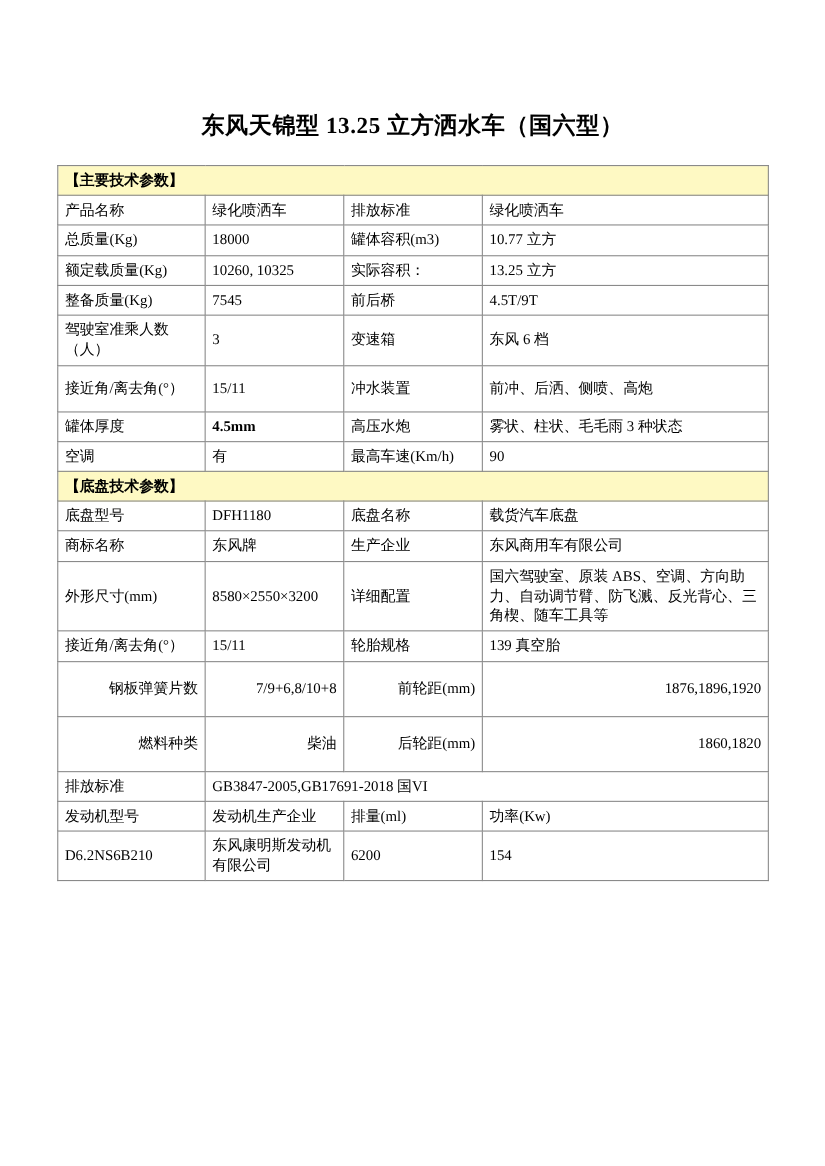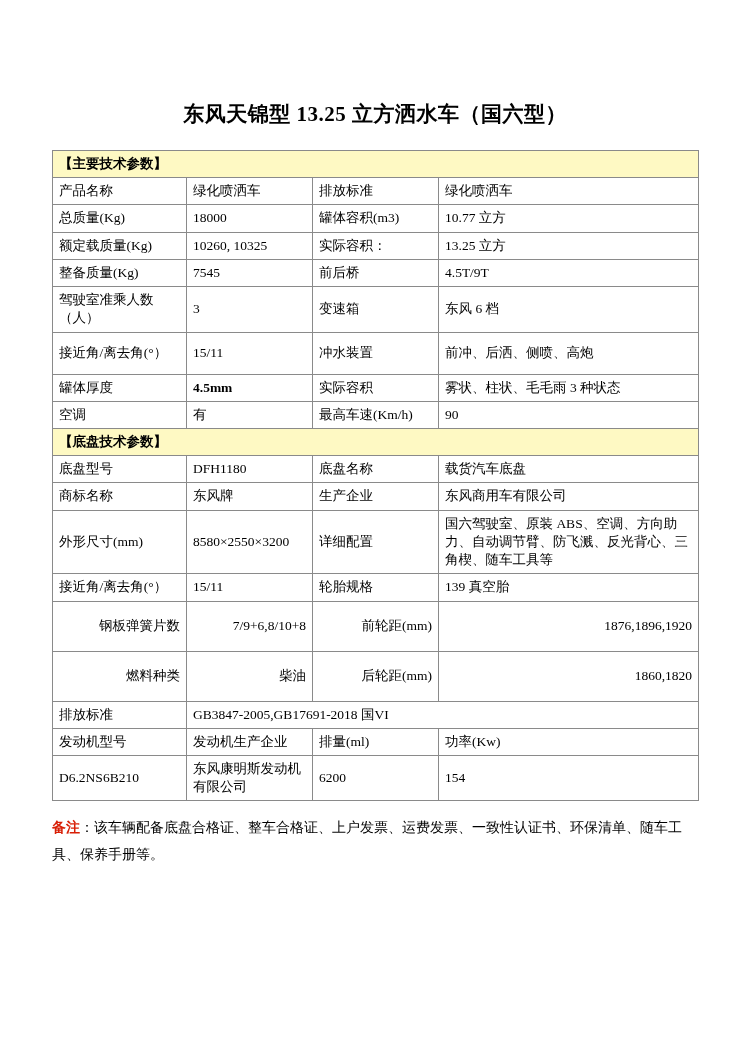--- a/index.html
+++ b/index.html
@@ -121,21 +121,21 @@
       </tr>
       <tr class="tall-1">
         <td>接近角/离去角(°）</td>
         <td>15/11</td>
         <td>冲水装置</td>
         <td>前冲、后洒、侧喷、高炮</td>
       </tr>
       <tr>
         <td>罐体厚度</td>
         <td class="bold">4.5mm</td>
-        <td>实际容积</td>
+        <td>高压水炮</td>
         <td>雾状、柱状、毛毛雨 3 种状态</td>
       </tr>
       <tr>
         <td>空调</td>
         <td>有</td>
         <td>最高车速(Km/h)</td>
         <td>90</td>
       </tr>
 
       <tr>
@@ -192,17 +192,14 @@
       </tr>
       <tr class="tall-2">
         <td>D6.2NS6B210</td>
         <td>东风康明斯发动机有限公司</td>
         <td>6200</td>
         <td>154</td>
       </tr>
     </tbody>
   </table>
 
-  <p class="note">
-    <span class="note-label">备注</span><span class="note-body">：该车辆配备底盘合格证、整车合格证、上户发票、运费发票、一致性认证书、环保清单、随车工具、保养手册等。</span>
-  </p>
 
 </div>
 
 </body></html>

